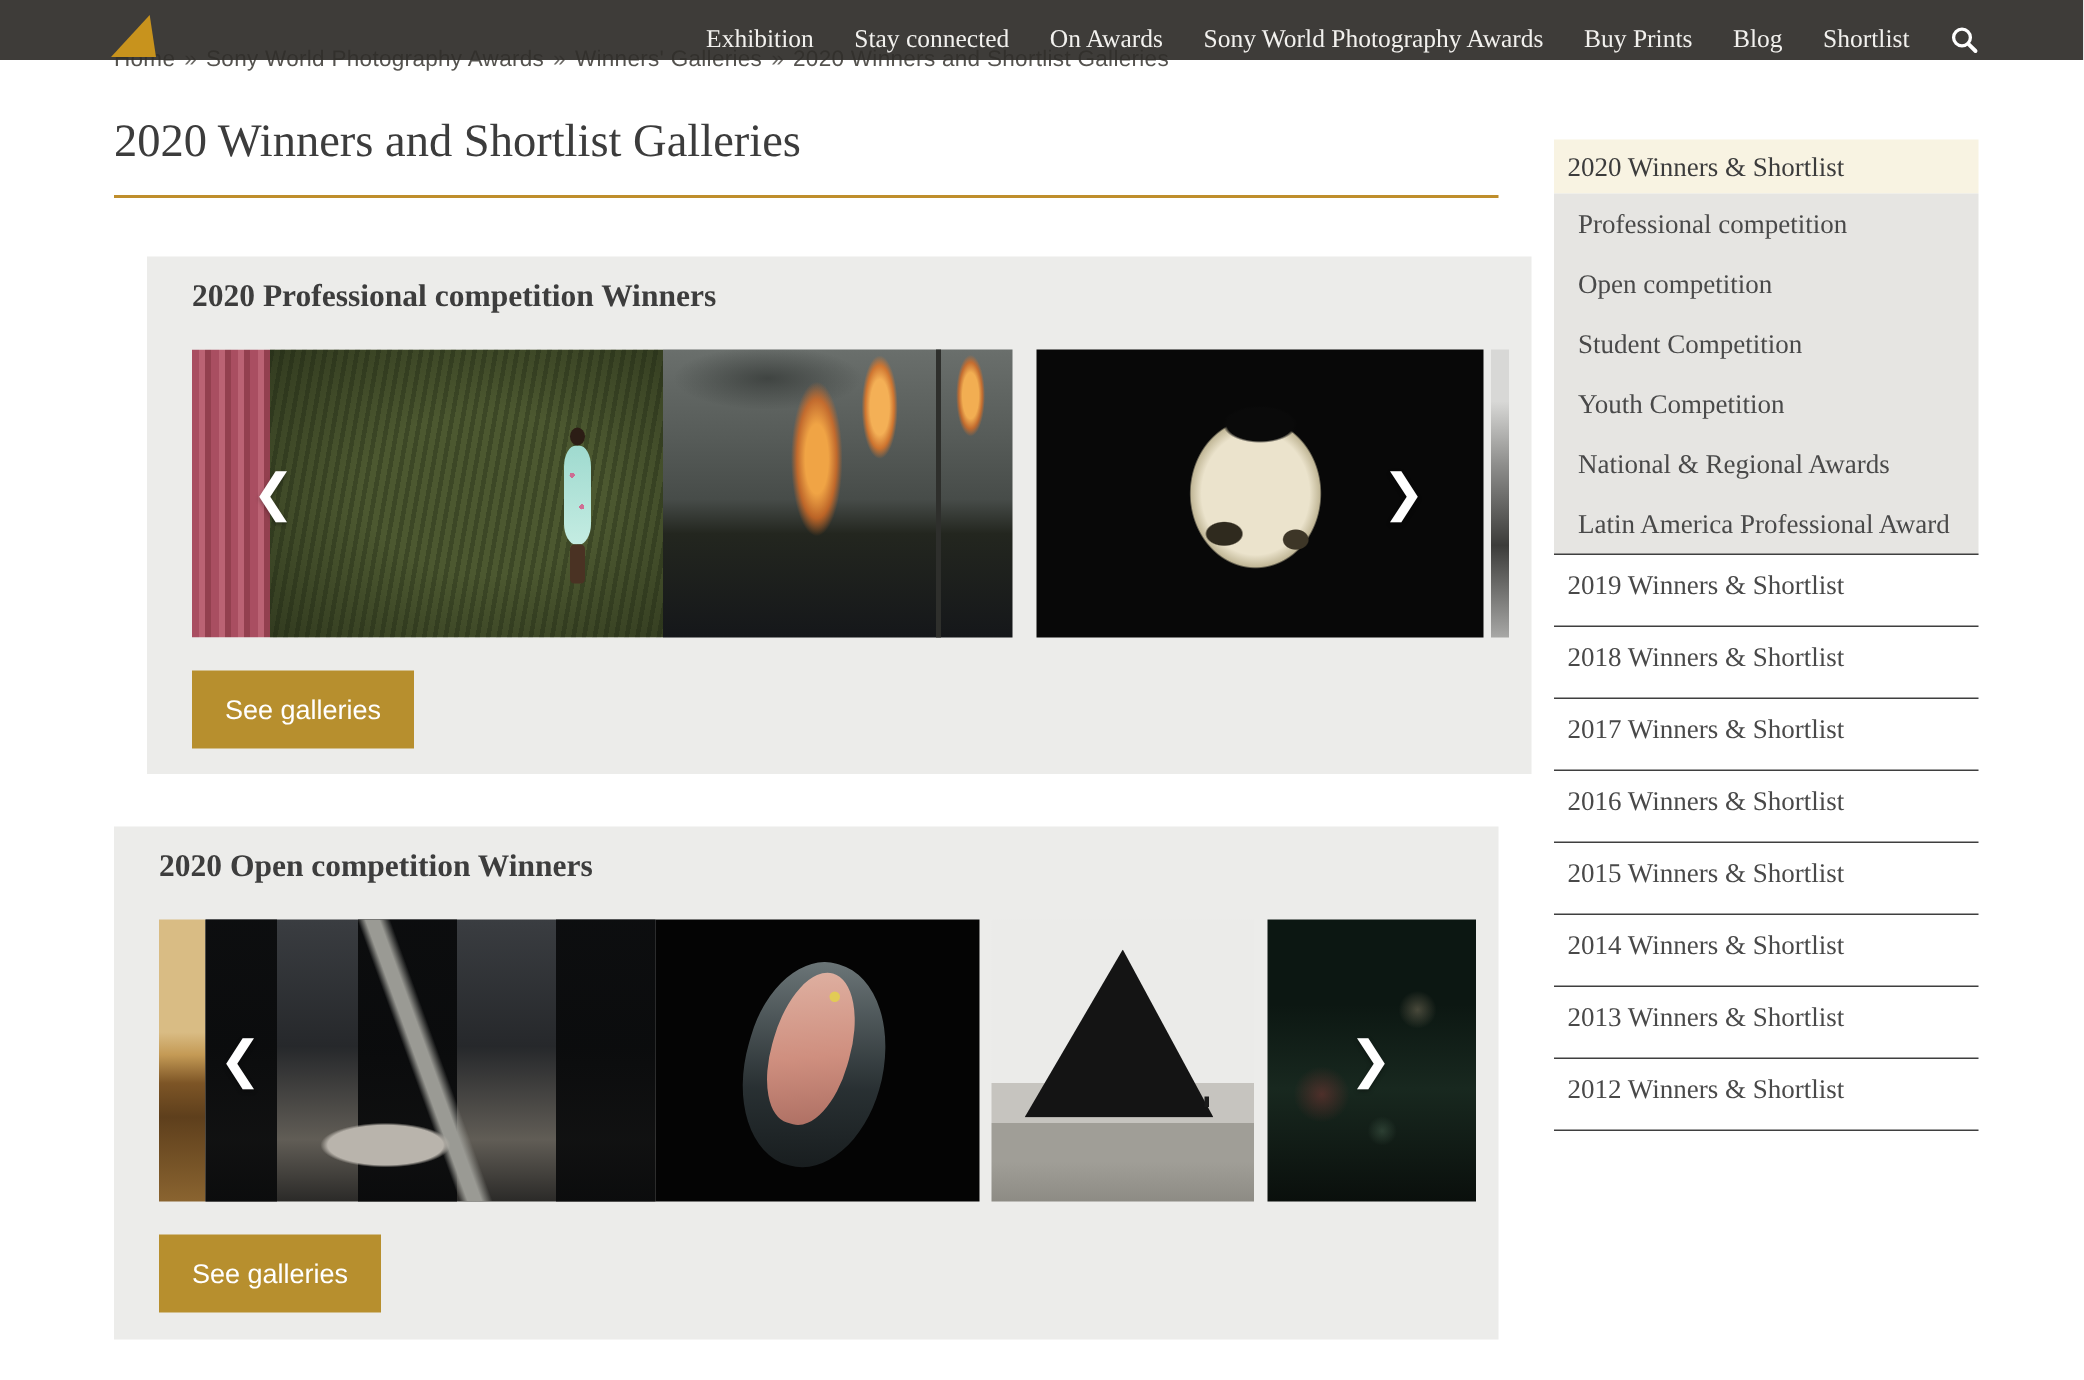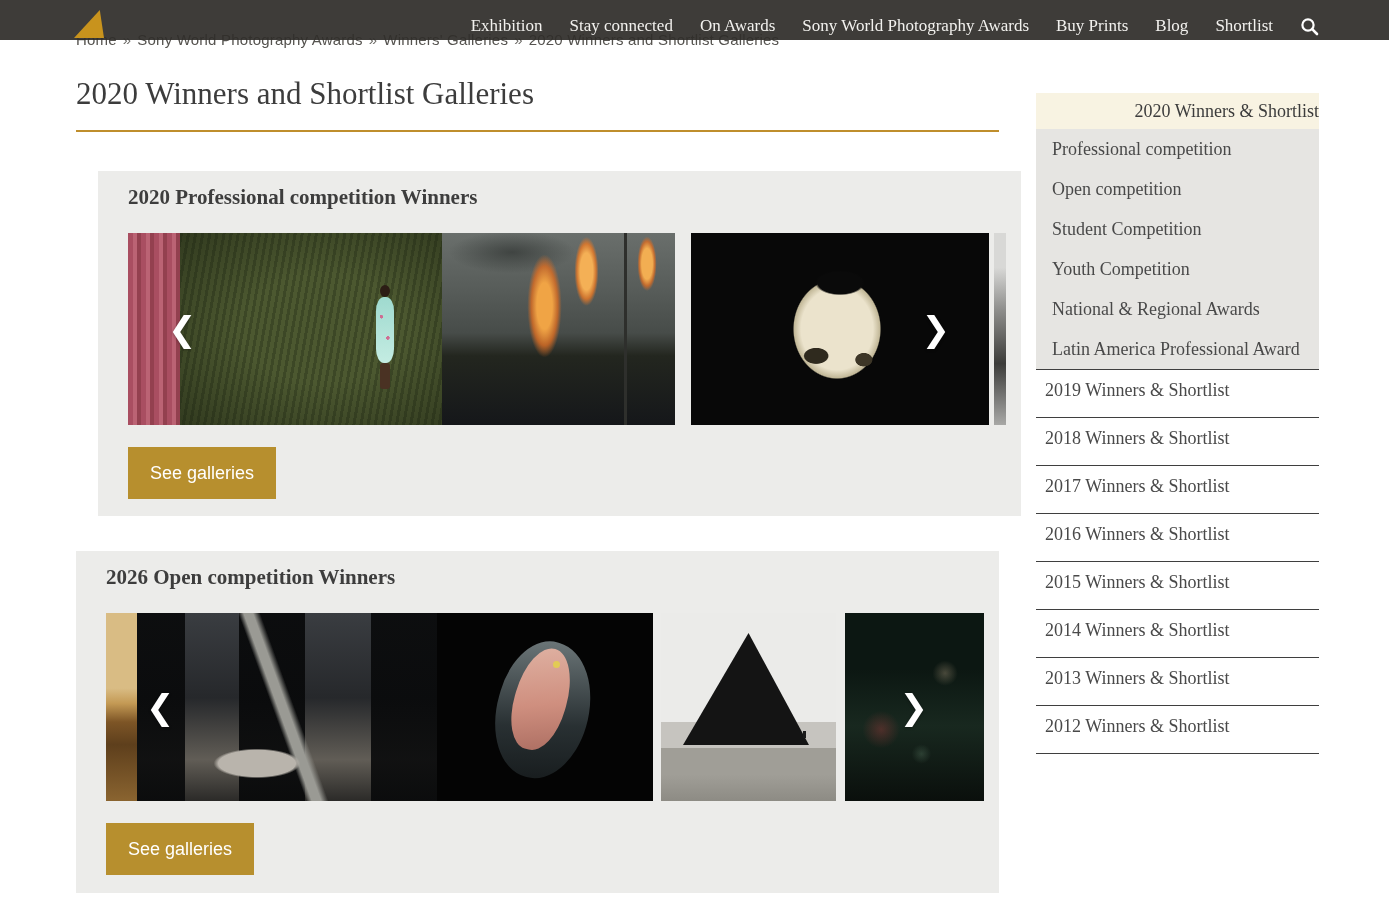--- a/index.html
+++ b/index.html
@@ -154,21 +154,21 @@
       radial-gradient(circle 14px at 55% 75%, rgba(120,160,130,.25), rgba(0,0,0,0) 70%),
       linear-gradient(180deg,#0c1712 0 30%, #18281f 60%, #0a0f0c 100%);
   }
   
   .sidebar {
     position:absolute; left:1036px; top:93px; width:283px;
     font-family:"Liberation Serif", serif; font-size:18px;
   }
   .side-active {
     display:block; height:36px; line-height:36px; padding-left:9px;
-    background:#f8f3e2; color:#3c3c3c; text-decoration:none; cursor:pointer;text-align:right;
+    background:#f8f3e2; color:#3c3c3c; text-decoration:none; cursor:pointer;
   }
   .side-subs { background:#e6e5e2; border-bottom:1px solid #3f3f3f; }
   .side-sub {
     display:block; padding:9px 12px 9px 16px; color:#494949;
     text-decoration:none; cursor:pointer; line-height:22px;
   }
   .side-year {
     display:block; height:48px; line-height:41px; padding-left:9px;
     border-bottom:1px solid #3f3f3f; color:#494949;
     text-decoration:none; cursor:pointer; background:#ffffff;
@@ -220,21 +220,21 @@
       <div class="photo ph-flares"></div>
       <div class="gap" style="width:16px"></div>
       <div class="photo ph-skull"></div>
       <div class="photo ph-graysliver"></div>
       <button class="arrow next">❯</button>
     </div>
     <a class="see-btn">See galleries</a>
   </section>
 
   <section class="card card2">
-    <h2>2026 Open competition Winners</h2>
+    <h2>2020 Open competition Winners</h2>
     <div class="carousel c2">
       <button class="arrow prev">❮</button>
       <div class="photo ph-desertsliver"></div>
       <div class="photo ph-police"></div>
       <div class="photo ph-fish">
         <div class="bag"></div>
         <div class="fishbody"></div>
         <div class="fisheye"></div>
       </div>
       <div class="photo ph-pyramid">

